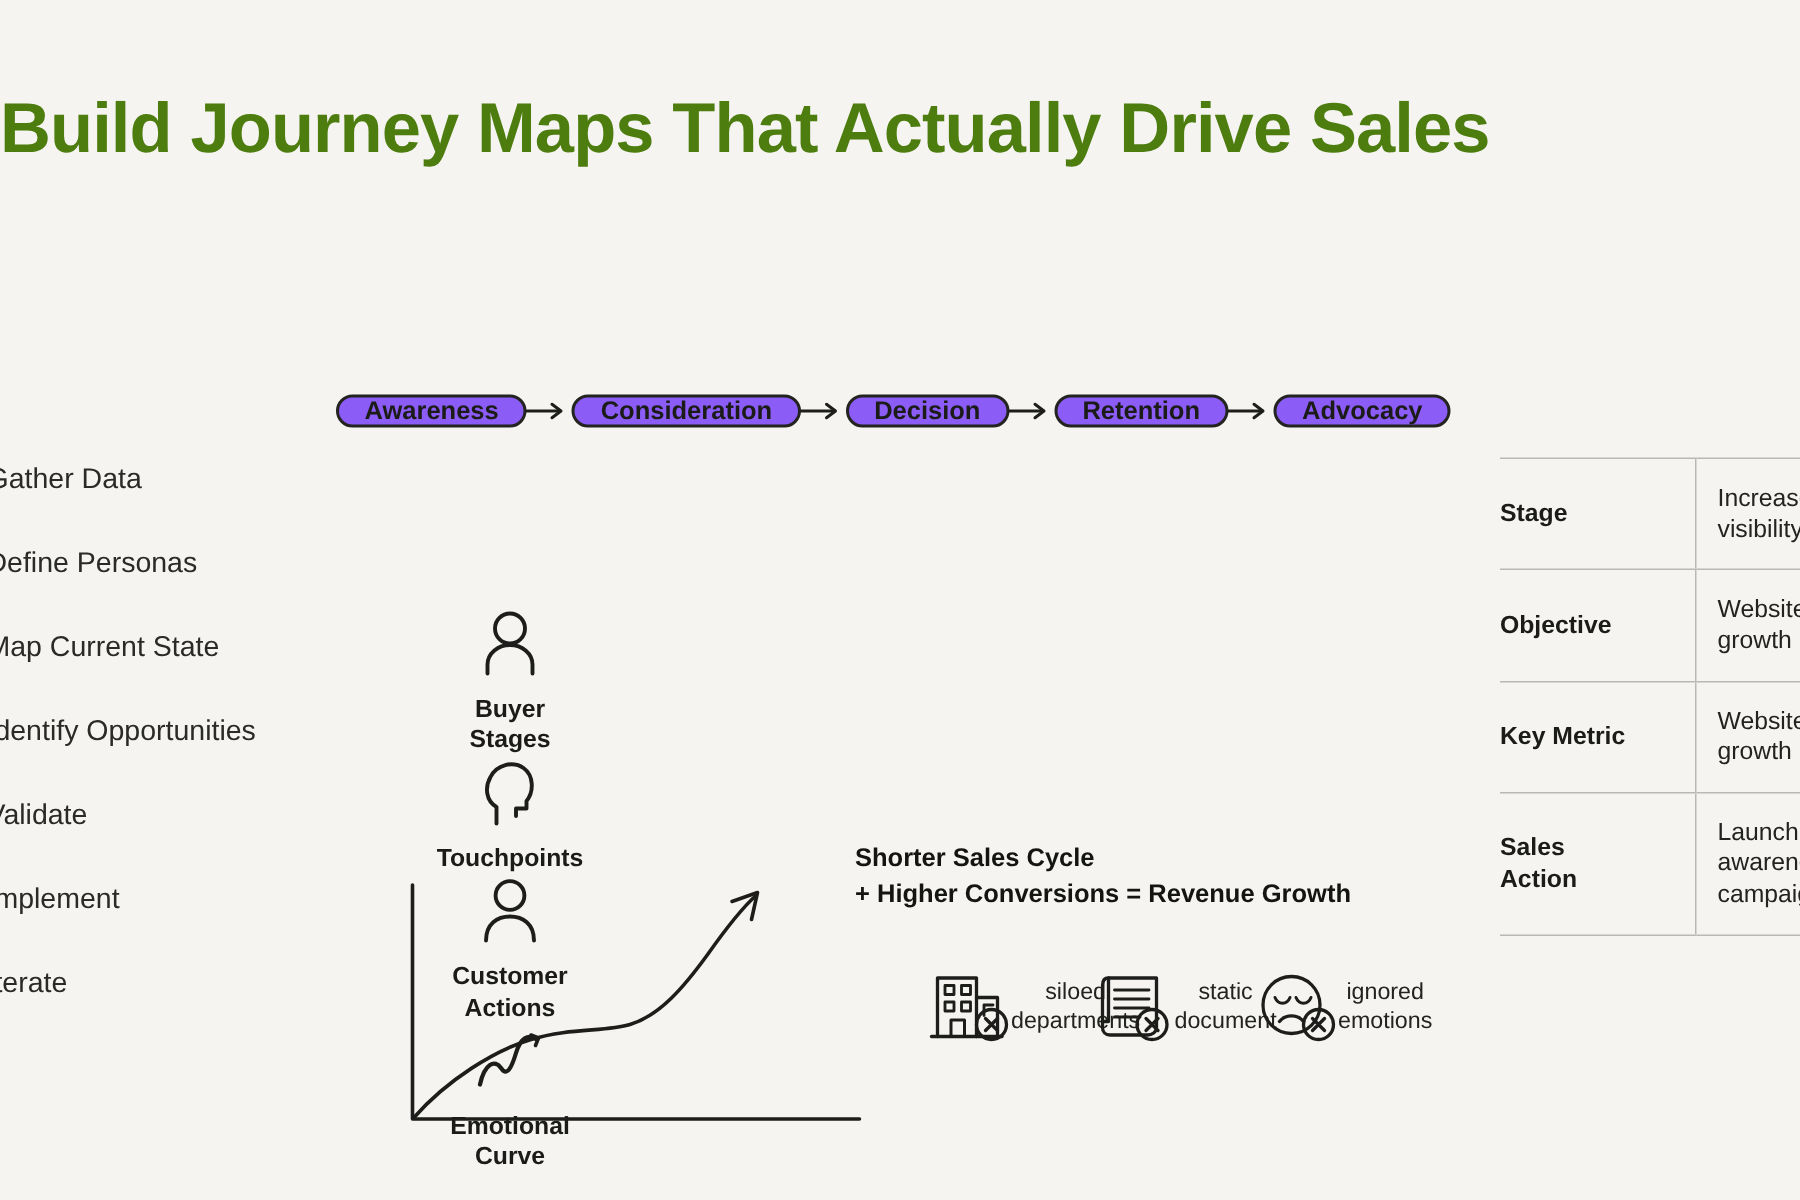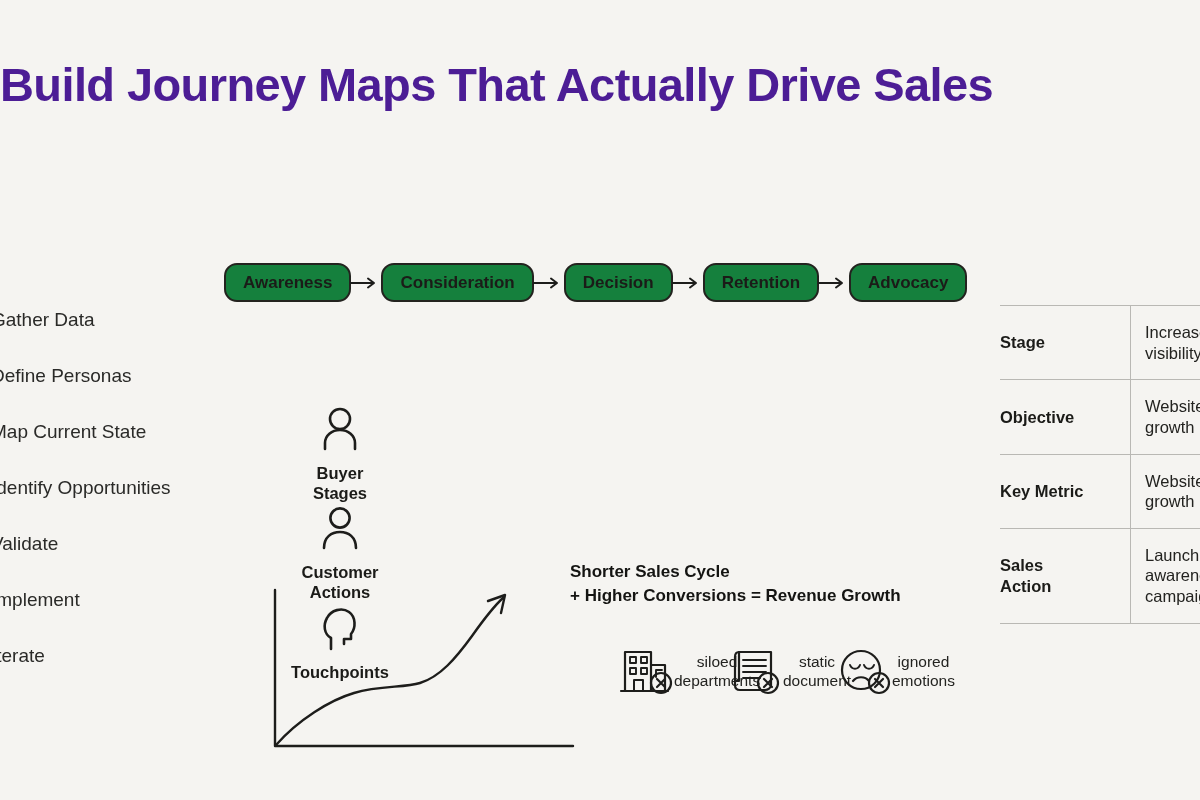--- a/index.html
+++ b/index.html
@@ -27,21 +27,21 @@
   
   .title {
     position: absolute;
     left: 0;
     top: 57px;
     width: 972px;
     text-align: center;
     font-size: 47px;
     font-weight: bold;
     letter-spacing: -0.6px;
-    color: #4c1d95;
+    color: #4d7c0f;
     white-space: nowrap;
   }
 
   
   .process-list {
     position: absolute;
     left: -9px;
     top: 292px;
     width: 230px;
   }
@@ -55,24 +55,24 @@
 
   
   .stage-row {
     position: absolute;
     left: 224px;
     top: 263px;
     display: flex;
     align-items: center;
   }
   .stage-pill {
-    height: 39px;
+    height: 22px;
     border: 2.4px solid #23231f;
     border-radius: 13px;
-    background: #15803d;
+    background: #8b5cf6;
     display: flex;
     align-items: center;
     justify-content: center;
     padding: 0 17px;
     font-size: 17px;
     font-weight: bold;
     color: #1b1b18;
     white-space: nowrap;
     box-sizing: border-box;
   }
@@ -254,39 +254,49 @@
           <circle class="stroke" stroke-width="2.6" cx="20" cy="12" r="10"></circle>
           <path class="stroke" stroke-width="2.6" d="M5 42 V36 a15 13 0 0 1 30 0 V42"></path>
         </svg>
       </div>
       <div class="component-label">Buyer
 Stages</div>
     </div>
 
     <div class="component">
       <div class="component-icon">
+        <svg width="40" height="46" viewBox="0 0 40 46">
+          <path class="stroke" stroke-width="2.6" d="M11 44 V33 C4 29 3 20 7 13 C11 5 22 2 29 7 C36 12 36 23 31 29 L31 34 H24 L24 39"></path>
+        </svg>
+      </div>
+      <div class="component-label">Touchpoints</div>
+    </div>
+
+    <div class="component">
+      <div class="component-icon">
         <svg width="40" height="44" viewBox="0 0 40 44">
           <circle class="stroke" stroke-width="2.6" cx="20" cy="12" r="9.6"></circle>
           <path class="stroke" stroke-width="2.6" d="M4 42 C4 31 11.5 26 20 26 C28.5 26 36 31 36 42"></path>
         </svg>
       </div>
       <div class="component-label">Customer
 Actions</div>
     </div>
 
+
     <div class="component">
       <div class="component-icon">
-        <svg width="40" height="46" viewBox="0 0 40 46">
-          <path class="stroke" stroke-width="2.6" d="M11 44 V33 C4 29 3 20 7 13 C11 5 22 2 29 7 C36 12 36 23 31 29 L31 34 H24 L24 39"></path>
-        </svg>
-      </div>
-      <div class="component-label">Touchpoints</div>
-    </div>
-
-
+        <svg width="48" height="44" viewBox="0 0 48 44">
+          <path class="stroke" stroke-width="2.8" d="M4 38 C7 24 14 21 18 27 C22 33 25 27 28 17 C31 7 36 4 42 8"></path>
+          <path class="stroke" stroke-width="2.4" d="M38 5 L43 7 L41 12"></path>
+        </svg>
+      </div>
+      <div class="component-label">Emotional
+Curve</div>
+    </div>
 
   </div>
 
   <svg class="growth-chart" viewBox="0 0 310 165">
     <path class="stroke" stroke-width="2.4" d="M7 2 V158 H305"></path>
     <path class="stroke" stroke-width="2.4" d="M8 157 C30 132 62 112 86 105 C112 97 136 100 152 95 C172 89 188 70 204 48 C216 31 226 18 236 9"></path>
     <path class="stroke" stroke-width="2.4" d="M220 13 L237 7 L233 25"></path>
   </svg>
 
   <div class="outcome">Shorter Sales Cycle

